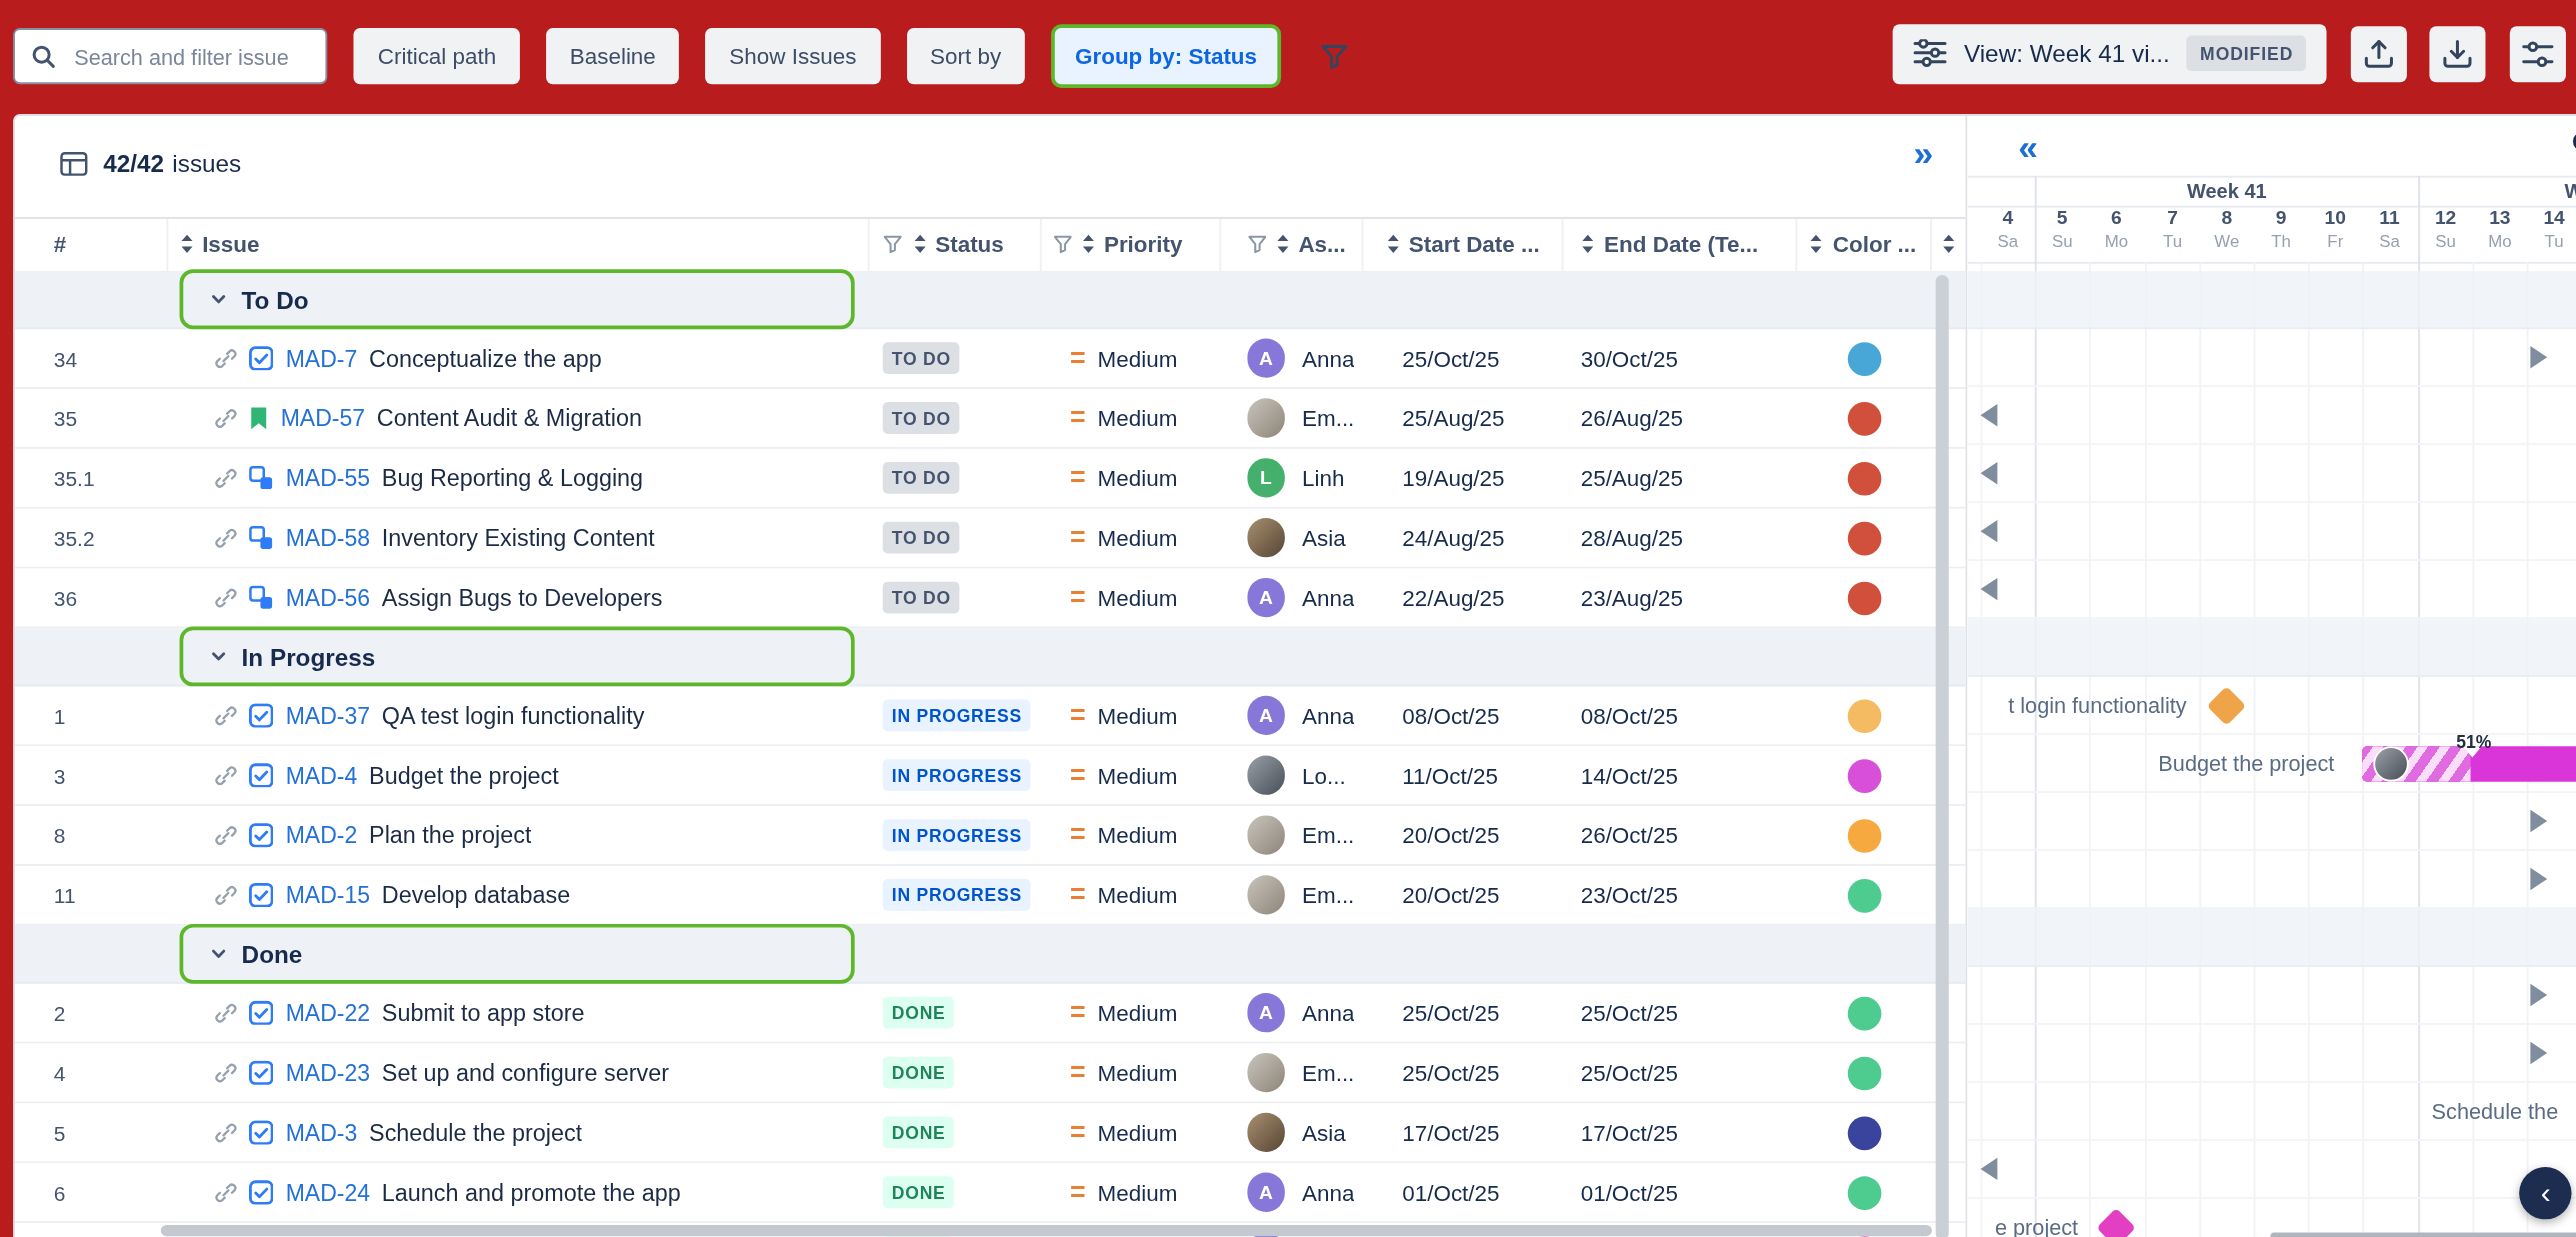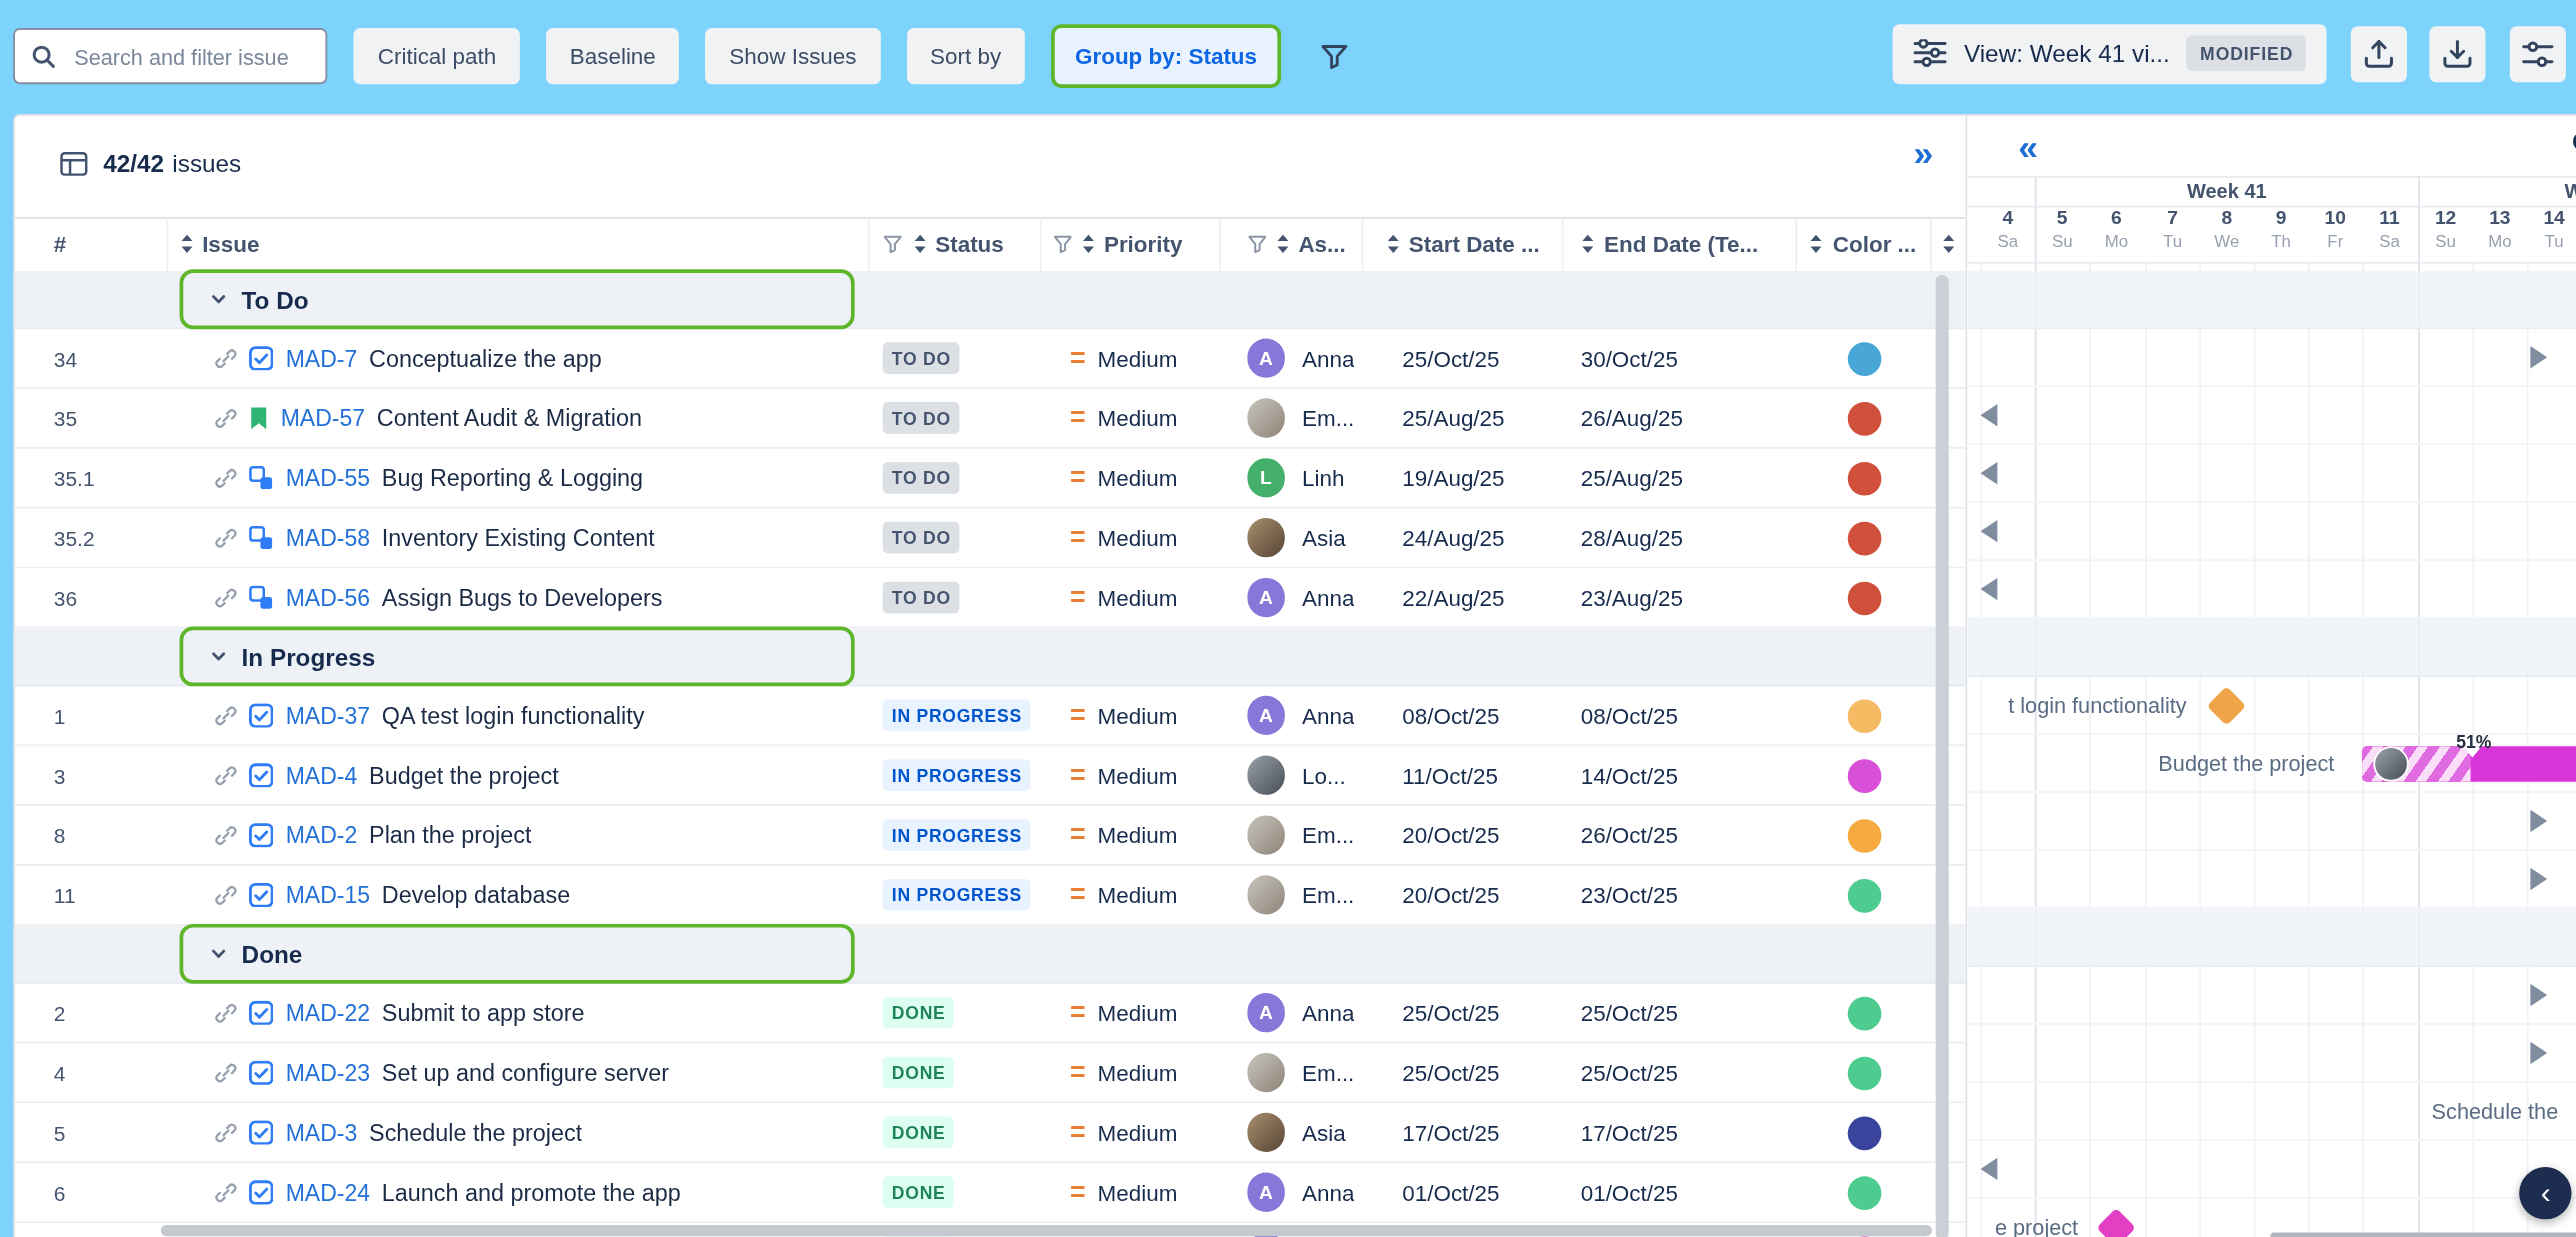--- a/index.html
+++ b/index.html
@@ -1,16 +1,16 @@
 <!DOCTYPE html>
 <html style="font-size:14.3px"><head>
 <meta charset="utf-8">
 <style>
   html,body{margin:0;padding:0;background:#fff;font-family:"Liberation Sans",sans-serif;}
-  #stage{position:relative;width:2576px;height:1237px;overflow:hidden;background:#7dd3fc;}
+  #stage{position:relative;width:2576px;height:1237px;overflow:hidden;background:#b91c1c;}
   #design{position:absolute;top:0;left:0;width:1377px;height:661px;transform:scale(1.8702);transform-origin:0 0;}
 
   
   #toolbar{position:absolute;top:0;left:0;width:1377px;height:57px;}
   .tb-left{position:absolute;left:7.2px;top:13.4px;display:flex;align-items:center;gap:14.3px;}
   .searchbox{display:flex;align-items:center;gap:7.2px;width:168px;height:30px;border:1.8px solid #8590a2;border-radius:3.6px;box-sizing:border-box;padding:0 8px;background:#fff;}
   .searchbox input{border:none;outline:none;width:100%;font-size:11.6px;color:#44546f;font-family:inherit;background:transparent;}
   .searchbox input::placeholder{color:#7a869a;}
   .tbtn{height:30px;padding:0 12.5px;background:#f1f2f4;border:none;border-radius:3.6px;font-size:12px;color:#3d4d66;font-family:inherit;font-weight:500;white-space:nowrap;cursor:pointer;}
   .tbtn-group{height:34px;padding:0 10.7px;background:#e9f2ff;color:#0c66e4;font-weight:600;font-size:12px;border:2.7px solid #5eb72b;border-radius:5.4px;font-family:inherit;cursor:pointer;white-space:nowrap;}

